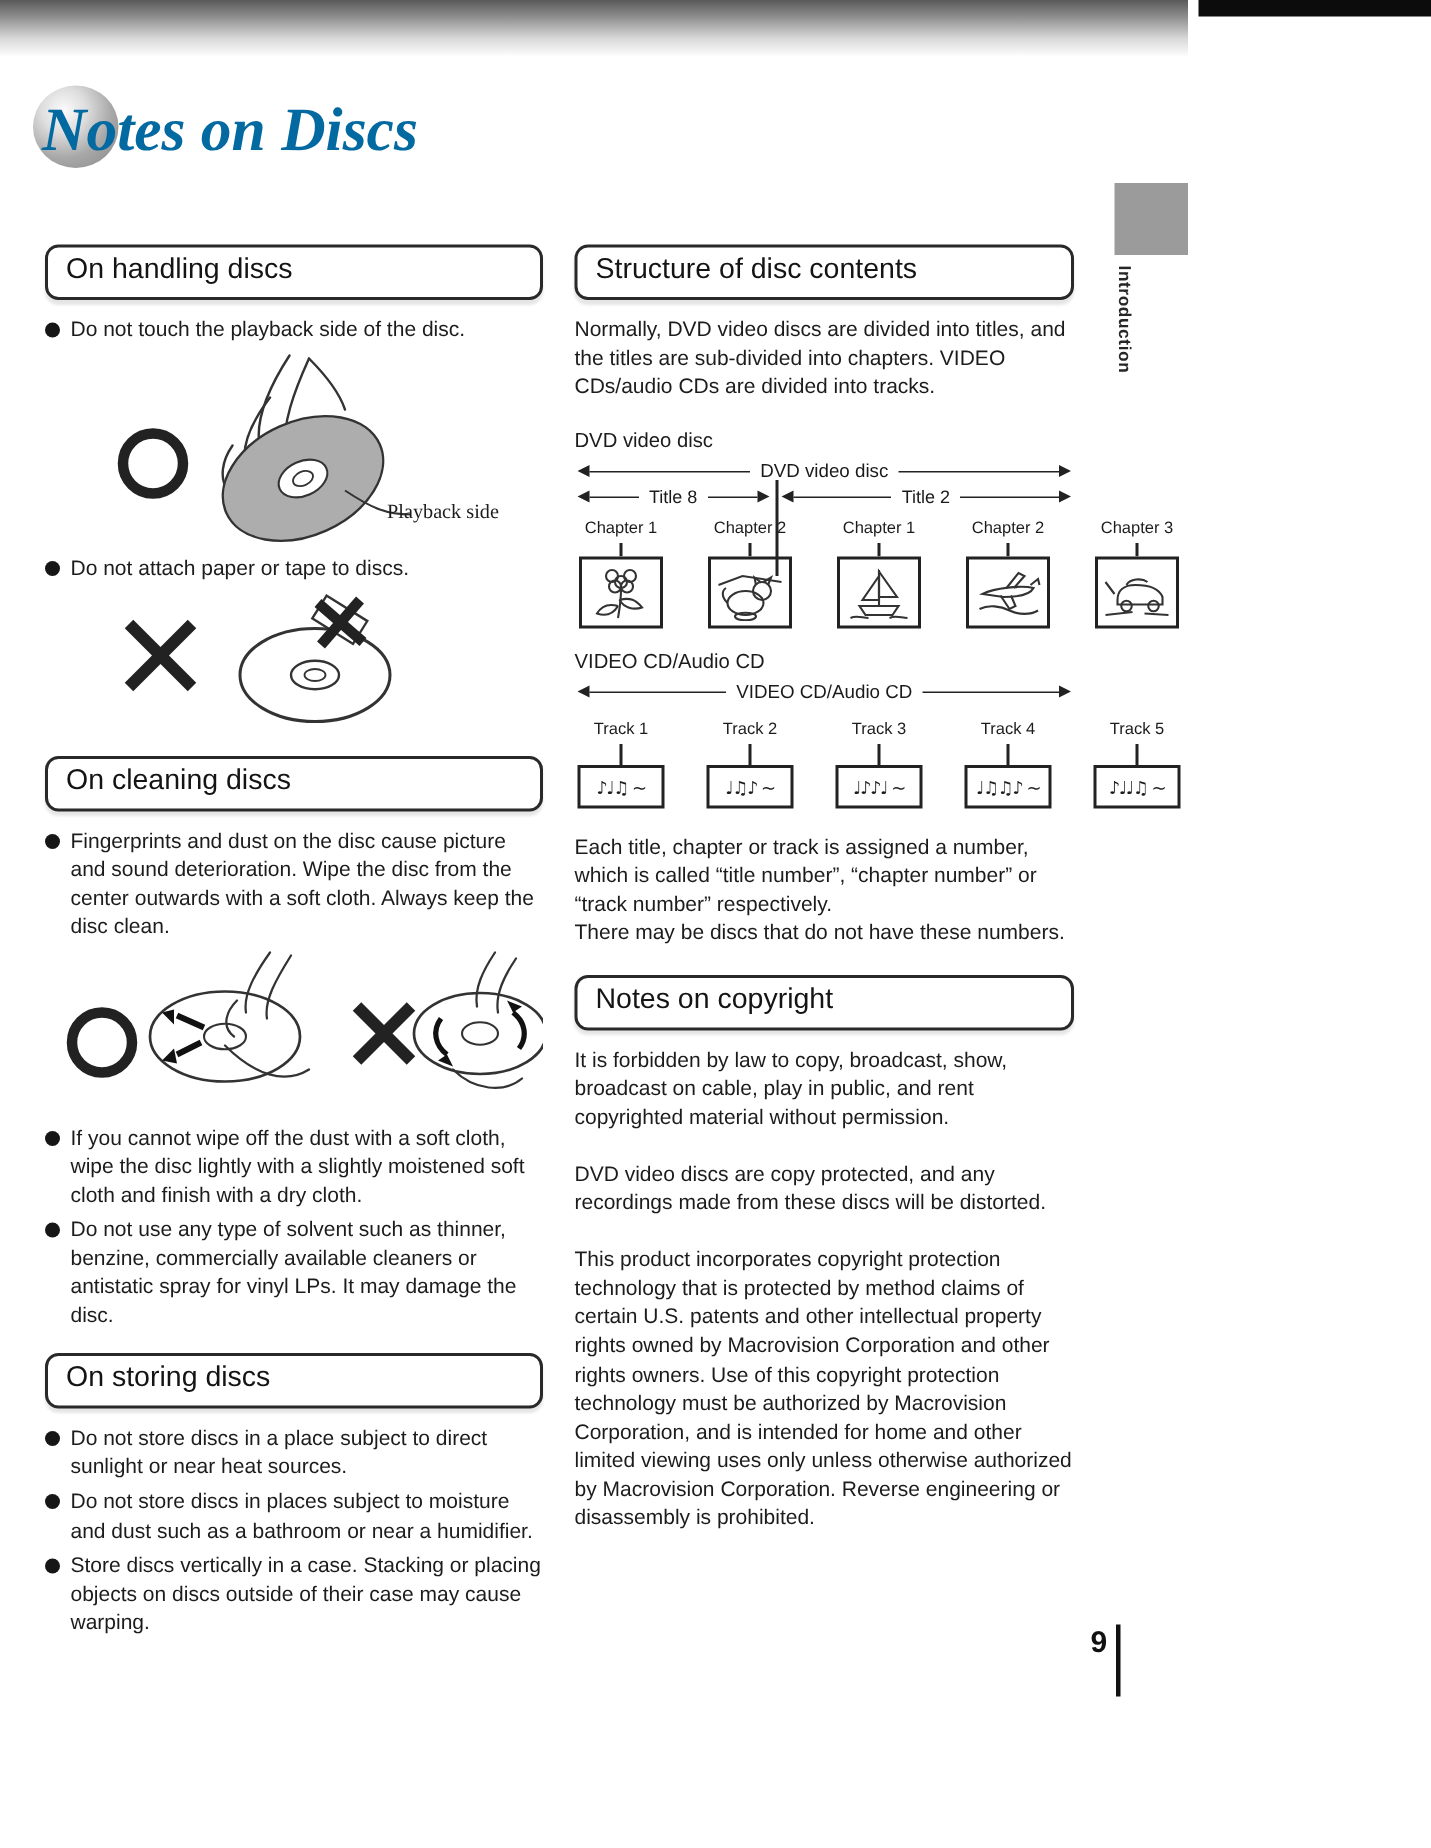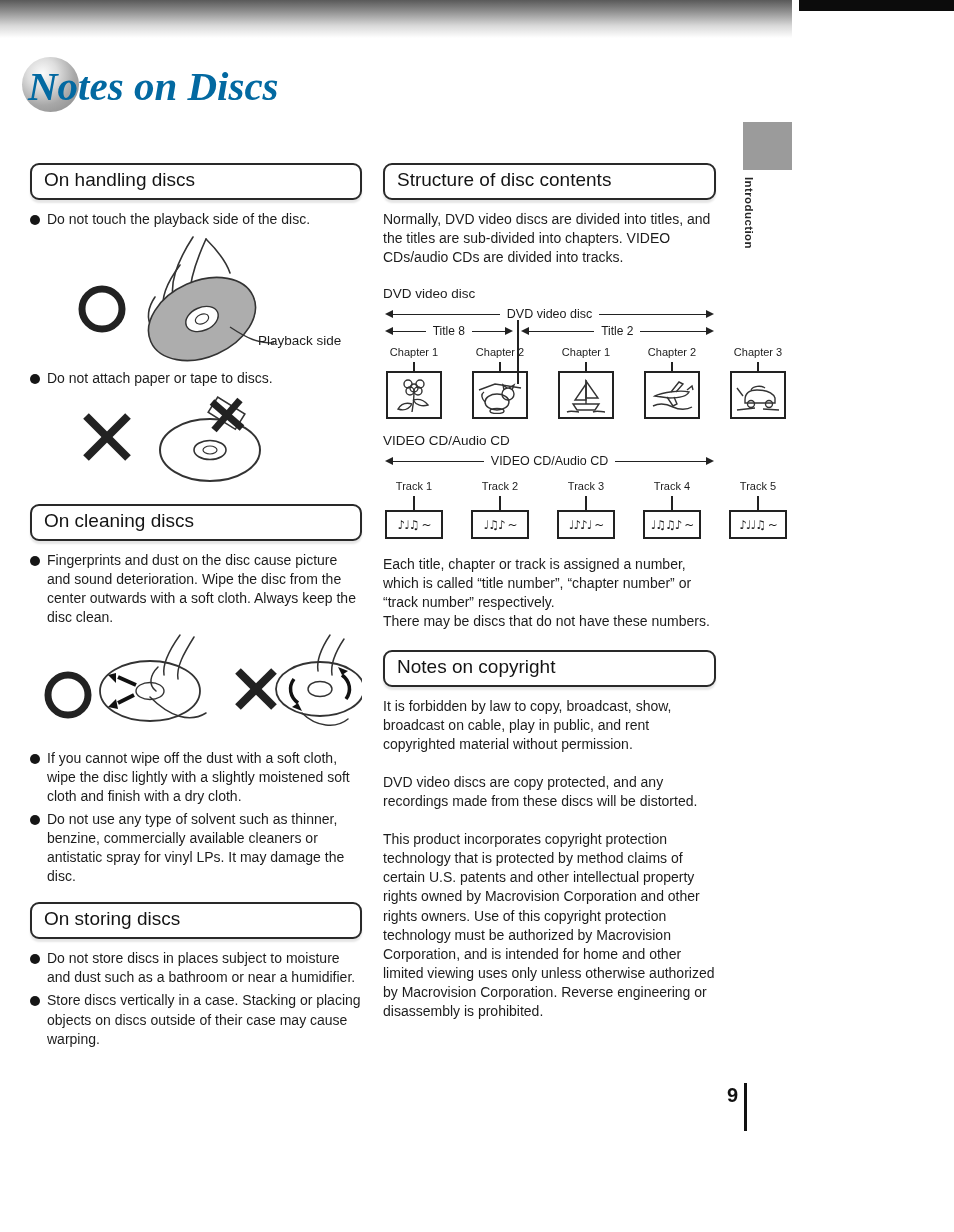--- a/index.html
+++ b/index.html
@@ -30,21 +30,21 @@
     box-shadow:0 3px 2px rgba(0,0,0,.10);margin:0 0 10px;}
   
   .bullets{list-style:none;margin:0 0 6px;padding:0;font-size:14px;line-height:1.36;}
   .bullets li{position:relative;padding-left:17px;margin:4px 0 3px;}
   .bullets li::before{content:"";position:absolute;left:0;top:5px;width:10px;height:10px;
     border-radius:50%;background:#161616;}
   .para{font-size:14px;line-height:1.36;margin:0 0 19px;}
   .para.tight{margin-bottom:0;}
   .caption{font-size:13.5px;margin:0 0 6px;}
   
-  .illus{position:relative;margin:2px 0 6px;}
+  .illus{position:relative;margin:2px 0 6px;font-family:Liberation Serif, serif;}
   .illus svg{display:block;}
   .playback-label{position:absolute;left:228px;top:98px;font-size:13.5px;white-space:nowrap;}
   
   .aspan{display:flex;align-items:center;font-size:12.5px;color:#1a1a1a;}
   .aspan .line{flex:1;height:0;border-top:1.5px solid #222;}
   .aspan .ah{width:0;height:0;border-top:4px solid transparent;border-bottom:4px solid transparent;flex:none;}
   .aspan .ah.l{border-right:8px solid #222;}
   .aspan .ah.r{border-left:8px solid #222;}
   .aspan .lbl{padding:0 7px;white-space:nowrap;}
   .aspan.small{font-size:12px;}
@@ -187,20 +187,21 @@
   </div>
 
   <ul class="bullets">
     <li>If you cannot wipe off the dust with a soft cloth, wipe the disc lightly with a slightly moistened soft cloth and finish with a dry cloth.</li>
     <li>Do not use any type of solvent such as thinner, benzine, commercially available cleaners or antistatic spray for vinyl LPs. It may damage the disc.</li>
   </ul>
 
   <div class="section-box" style="margin-top:16px;">On storing discs</div>
 
   <ul class="bullets">
+    <li>Do not store discs in a place subject to direct sunlight or near heat sources.</li>
     <li>Do not store discs in places subject to moisture and dust such as a bathroom or near a humidifier.</li>
     <li>Store discs vertically in a case. Stacking or placing objects on discs outside of their case may cause warping.</li>
   </ul>
 
 </div>
 
 <div class="col-right">
 
   <div class="section-box">Structure of disc contents</div>
 

